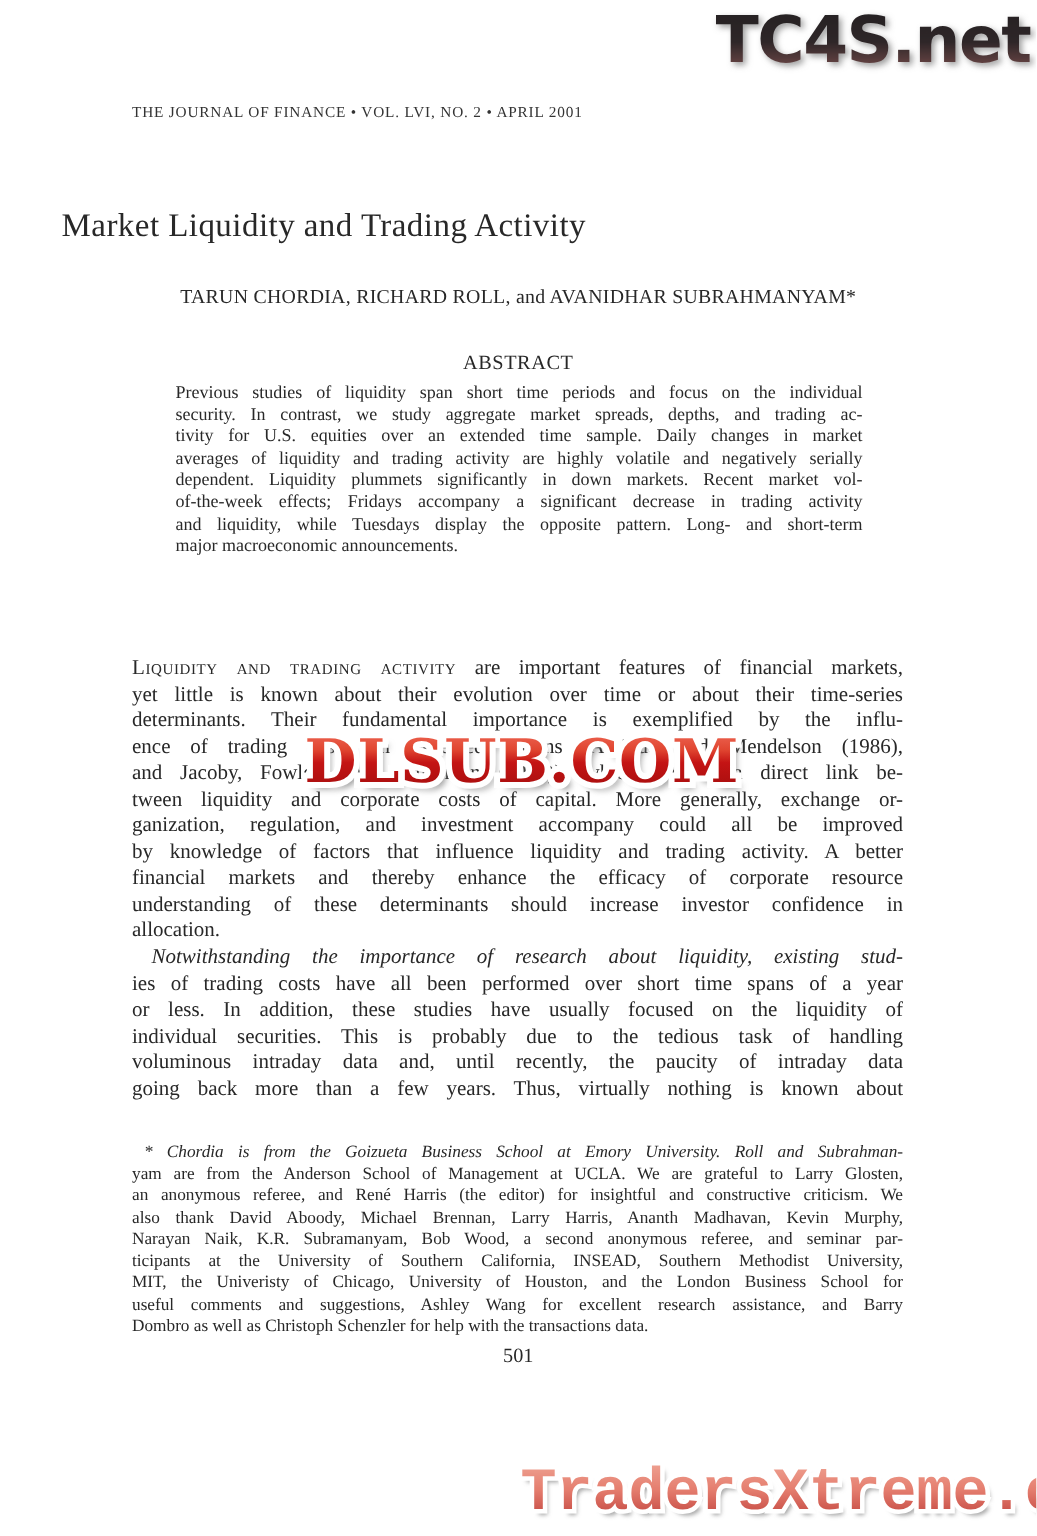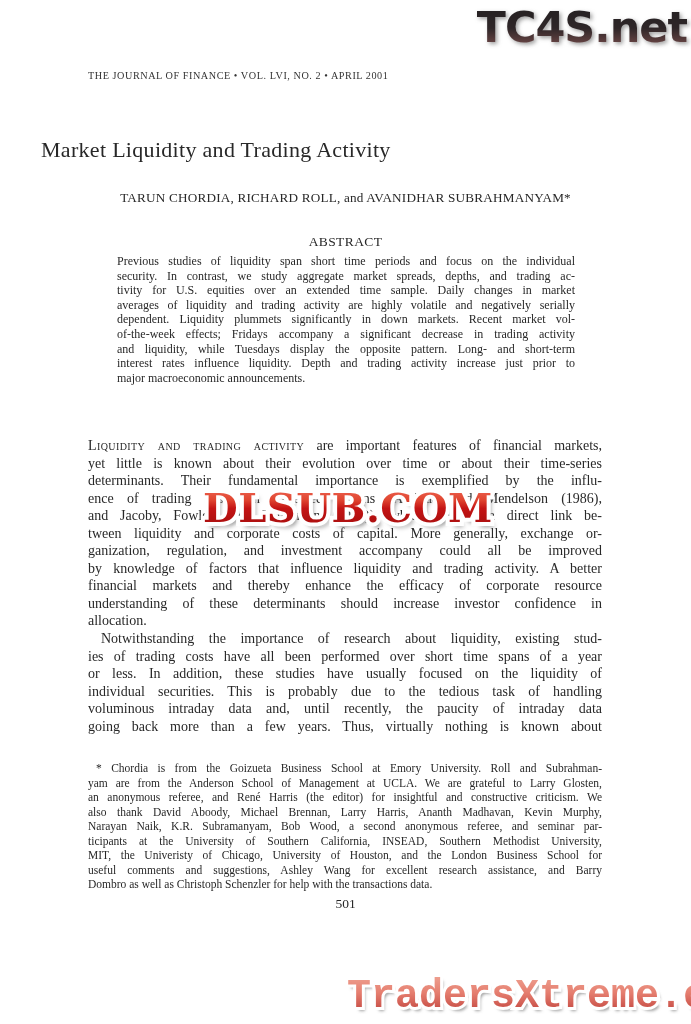--- a/index.html
+++ b/index.html
@@ -79,21 +79,21 @@
     font-size: 13.5px;
   }
 
   
   .tline {
     text-align: justify;
     text-align-last: justify;
     text-justify: inter-word;
   }
   .tline.lastline { text-align-last: left; }
-  .tline.indent  { text-indent: 13px; }
+  .tline.indent  { text-indent: 13px; font-style: italic; }
   .footnote-body .tline.indent { text-indent: 8px; }
   .sc { font-variant: small-caps; letter-spacing: 0.4px; }
 
   
   .wm { position: absolute; white-space: nowrap; }
   .wm .layer { position: absolute; left: 0; top: 0; }
 
   .wm-tc4s {
     right: 4px; top: 2px;
     height: 52px;
@@ -165,21 +165,20 @@
   <div class="abstract-heading">ABSTRACT</div>
 
   <div class="abstract-body">
       <div class="tline">Previous studies of liquidity span short time periods and focus on the individual</div>
       <div class="tline">security. In contrast, we study aggregate market spreads, depths, and trading ac-</div>
       <div class="tline">tivity for U.S. equities over an extended time sample. Daily changes in market</div>
       <div class="tline">averages of liquidity and trading activity are highly volatile and negatively serially</div>
       <div class="tline">dependent. Liquidity plummets significantly in down markets. Recent market vol-</div>
       <div class="tline">of-the-week effects; Fridays accompany a significant decrease in trading activity</div>
       <div class="tline">and liquidity, while Tuesdays display the opposite pattern. Long- and short-term</div>
-      <div class="tline">interest rates influence liquidity. Depth and trading activity increase just prior to</div>
       <div class="tline lastline">major macroeconomic announcements.</div>
     </div>
 
   <div class="main-body">
       <div class="tline"><span class="sc">Liquidity and trading activity</span> are important features of financial markets,</div>
       <div class="tline">yet little is known about their evolution over time or about their time-series</div>
       <div class="tline">determinants. Their fundamental importance is exemplified by the influ-</div>
       <div class="tline">ence of trading costs on expected returns (Amihud and Mendelson (1986),</div>
       <div class="tline">and Jacoby, Fowler, and Gottesman (2000)), which implies a direct link be-</div>
       <div class="tline">tween liquidity and corporate costs of capital. More generally, exchange or-</div>

